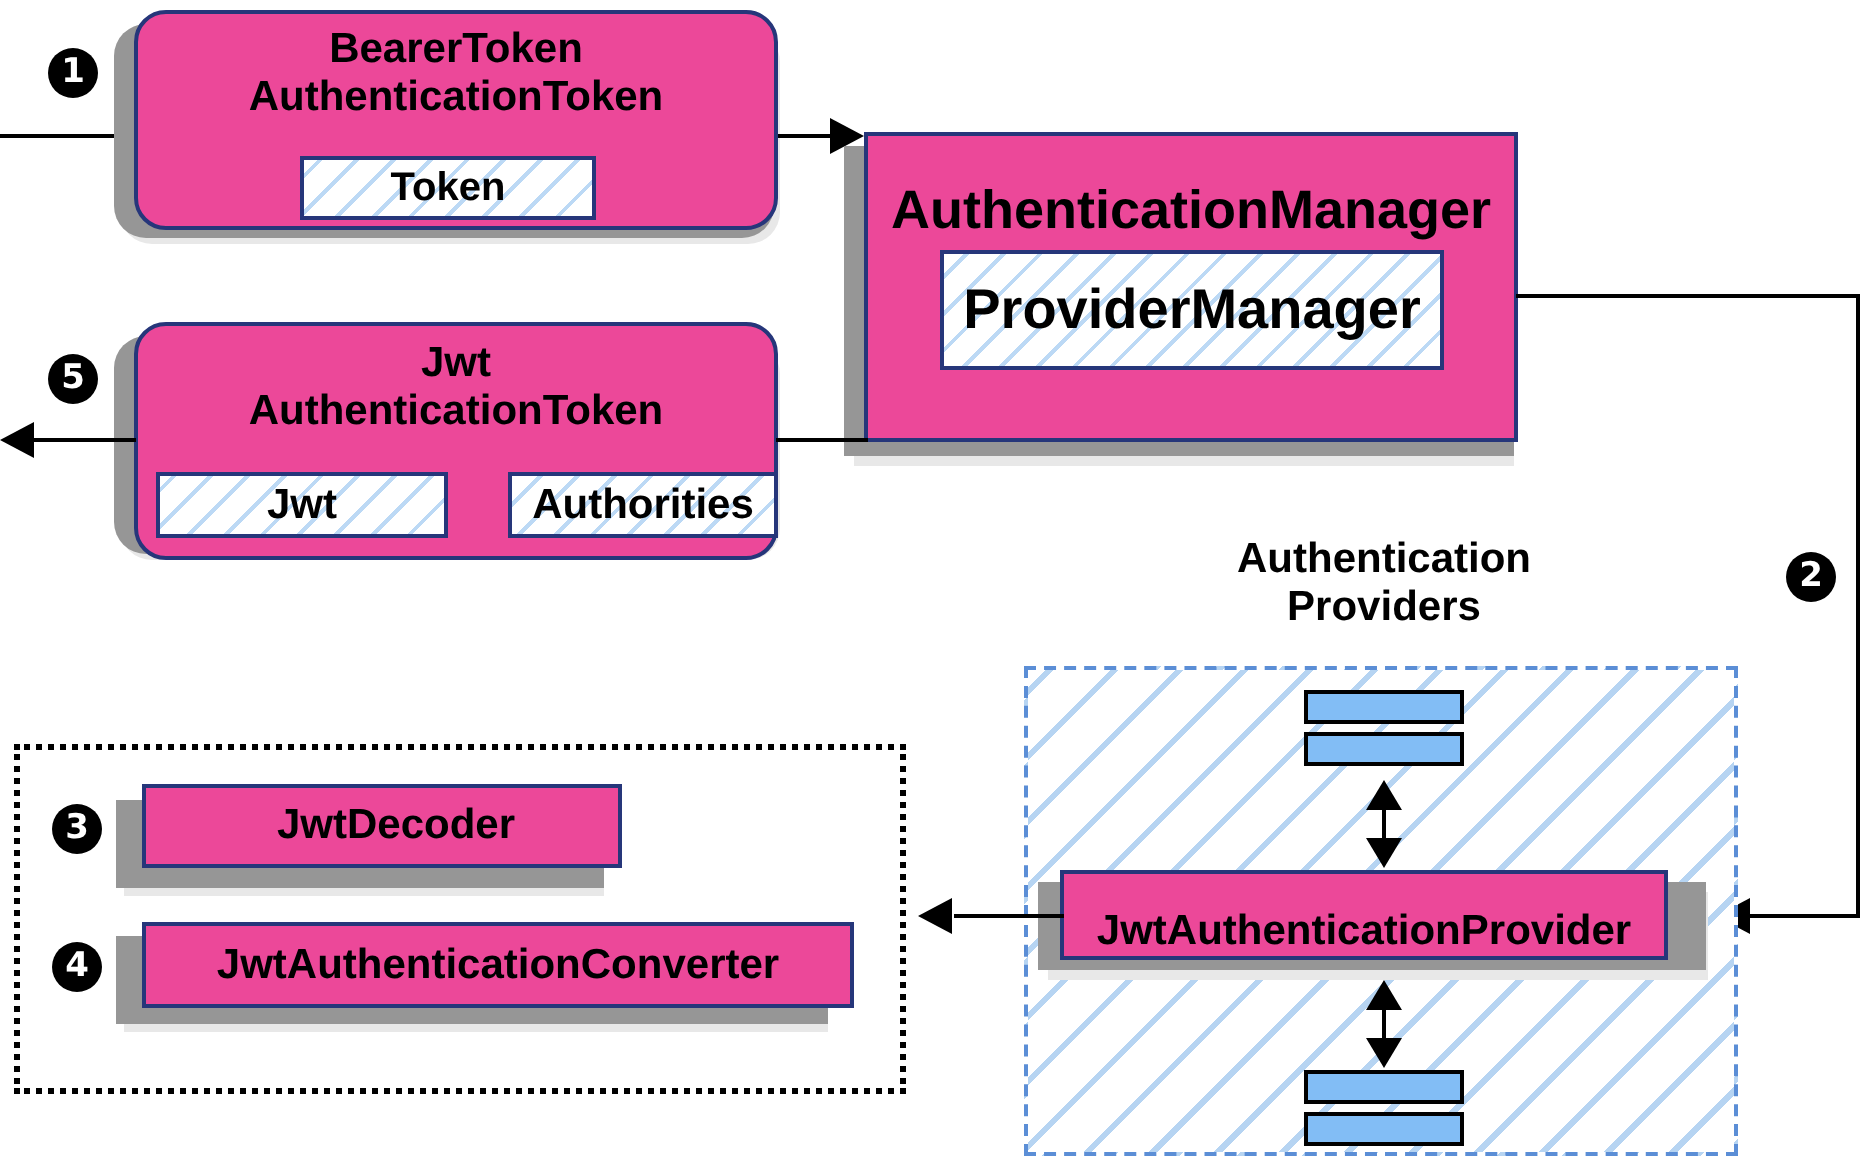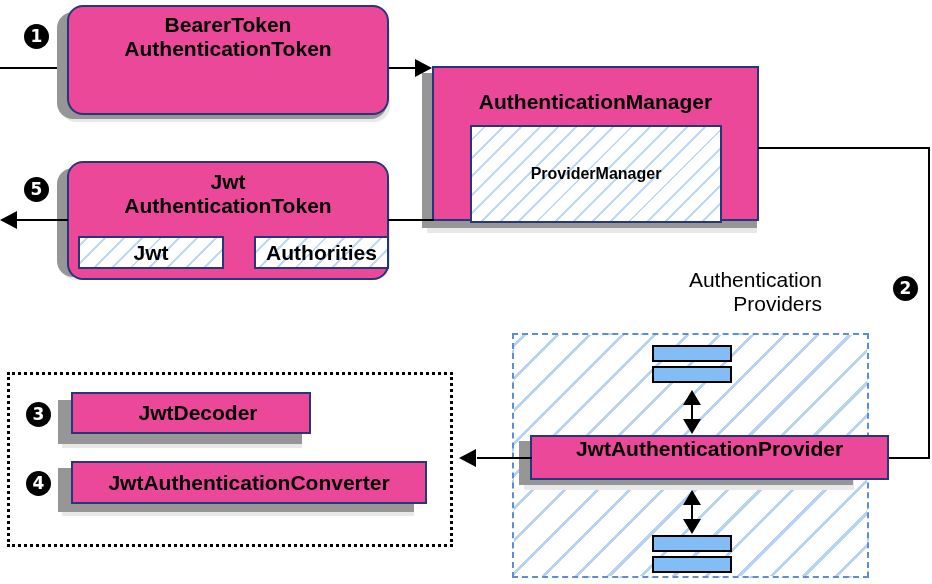--- a/index.html
+++ b/index.html
@@ -98,22 +98,22 @@
     display:flex;
     align-items:center;
     justify-content:center;
     line-height:1;
     font-family:"DejaVu Sans",sans-serif;
   }
 
   
   .caption{
     position:absolute;
-    text-align:right;
-    font-weight:normal;
+    text-align:center;
+    font-weight:bold;
     color:#000;
     line-height:1.12;
     white-space:pre-line;
   }
 
   
   .hline{position:absolute;background:#000000;height:2px;}
   .vline{position:absolute;background:#000000;width:2px;}
 
   .arrow{position:absolute;width:0;height:0;}
@@ -153,33 +153,34 @@
 
   <div class="hline" style="left:0px;top:67px;width:68px;"></div>
 
   <div class="shadow-outer" style="left:60px;top:15px;width:330px;height:107px;border-radius:16px;"></div>
   <div class="shadow-inner" style="left:57px;top:12px;width:330px;height:107px;border-radius:16px;"></div>
 
   <div class="node round" style="left:67px;top:5px;width:322px;height:110px;">
     <div class="node-title" style="margin-top:6px;font-size:21px;">BearerToken
 AuthenticationToken</div>
   </div>
+  <div class="hatch-box" style="left:150px;top:78px;width:148px;height:32px;font-size:20px;">Token</div>
 
   <div class="bullet" style="left:24px;top:24px;">1</div>
 
   <div class="hline" style="left:389px;top:67px;width:30px;"></div>
   <div class="arrow arrow-right" style="left:415px;top:59px;"></div>
 
   <div class="shadow-outer" style="left:427px;top:78px;width:330px;height:155px;"></div>
   <div class="shadow-inner" style="left:422px;top:73px;width:335px;height:155px;"></div>
 
   <div class="node" style="left:432px;top:66px;width:327px;height:155px;">
-    <div class="node-title" style="margin-top:22px;font-size:21px;">AuthenticationManager</div>
-  </div>
-  <div class="hatch-box" style="left:470px;top:125px;width:252px;height:98px;font-size:16px;">ProviderManager</div>
+    <div class="node-title" style="margin-top:22px;font-size:27px;">AuthenticationManager</div>
+  </div>
+  <div class="hatch-box" style="left:470px;top:125px;width:252px;height:60px;font-size:28px;">ProviderManager</div>
 
   <div class="shadow-outer" style="left:60px;top:171px;width:330px;height:109px;border-radius:16px;"></div>
   <div class="shadow-inner" style="left:57px;top:168px;width:330px;height:109px;border-radius:16px;"></div>
 
   <div class="node round" style="left:67px;top:161px;width:322px;height:119px;">
     <div class="node-title" style="margin-top:7px;font-size:21px;">Jwt
 AuthenticationToken</div>
   </div>
   <div class="hatch-box" style="left:78px;top:236px;width:146px;height:33px;font-size:21px;">Jwt</div>
   <div class="hatch-box" style="left:254px;top:236px;width:135px;height:33px;font-size:21px;">Authorities</div>
@@ -205,21 +206,21 @@
 
   <div class="bar" style="left:652px;top:345px;width:80px;height:17px;"></div>
   <div class="bar" style="left:652px;top:366px;width:80px;height:17px;"></div>
 
   <div class="arrow arrow-up" style="left:683px;top:390px;"></div>
   <div class="vline" style="left:691px;top:396px;height:28px;"></div>
   <div class="arrow arrow-down" style="left:683px;top:419px;"></div>
 
   <div class="shadow-outer" style="left:524px;top:446px;width:330px;height:44px;"></div>
   <div class="shadow-inner" style="left:519px;top:441px;width:334px;height:44px;"></div>
-  <div class="node" style="left:530px;top:435px;width:359px;height:45px;justify-content:flex-start;">
+  <div class="node" style="left:530px;top:435px;width:304px;height:45px;justify-content:flex-end;">
     <div class="node-title" style="font-size:21px;">JwtAuthenticationProvider</div>
   </div>
 
   <div class="arrow arrow-up" style="left:683px;top:490px;"></div>
   <div class="vline" style="left:691px;top:496px;height:28px;"></div>
   <div class="arrow arrow-down" style="left:683px;top:519px;"></div>
 
   <div class="bar" style="left:652px;top:535px;width:80px;height:17px;"></div>
   <div class="bar" style="left:652px;top:556px;width:80px;height:17px;"></div>
 

